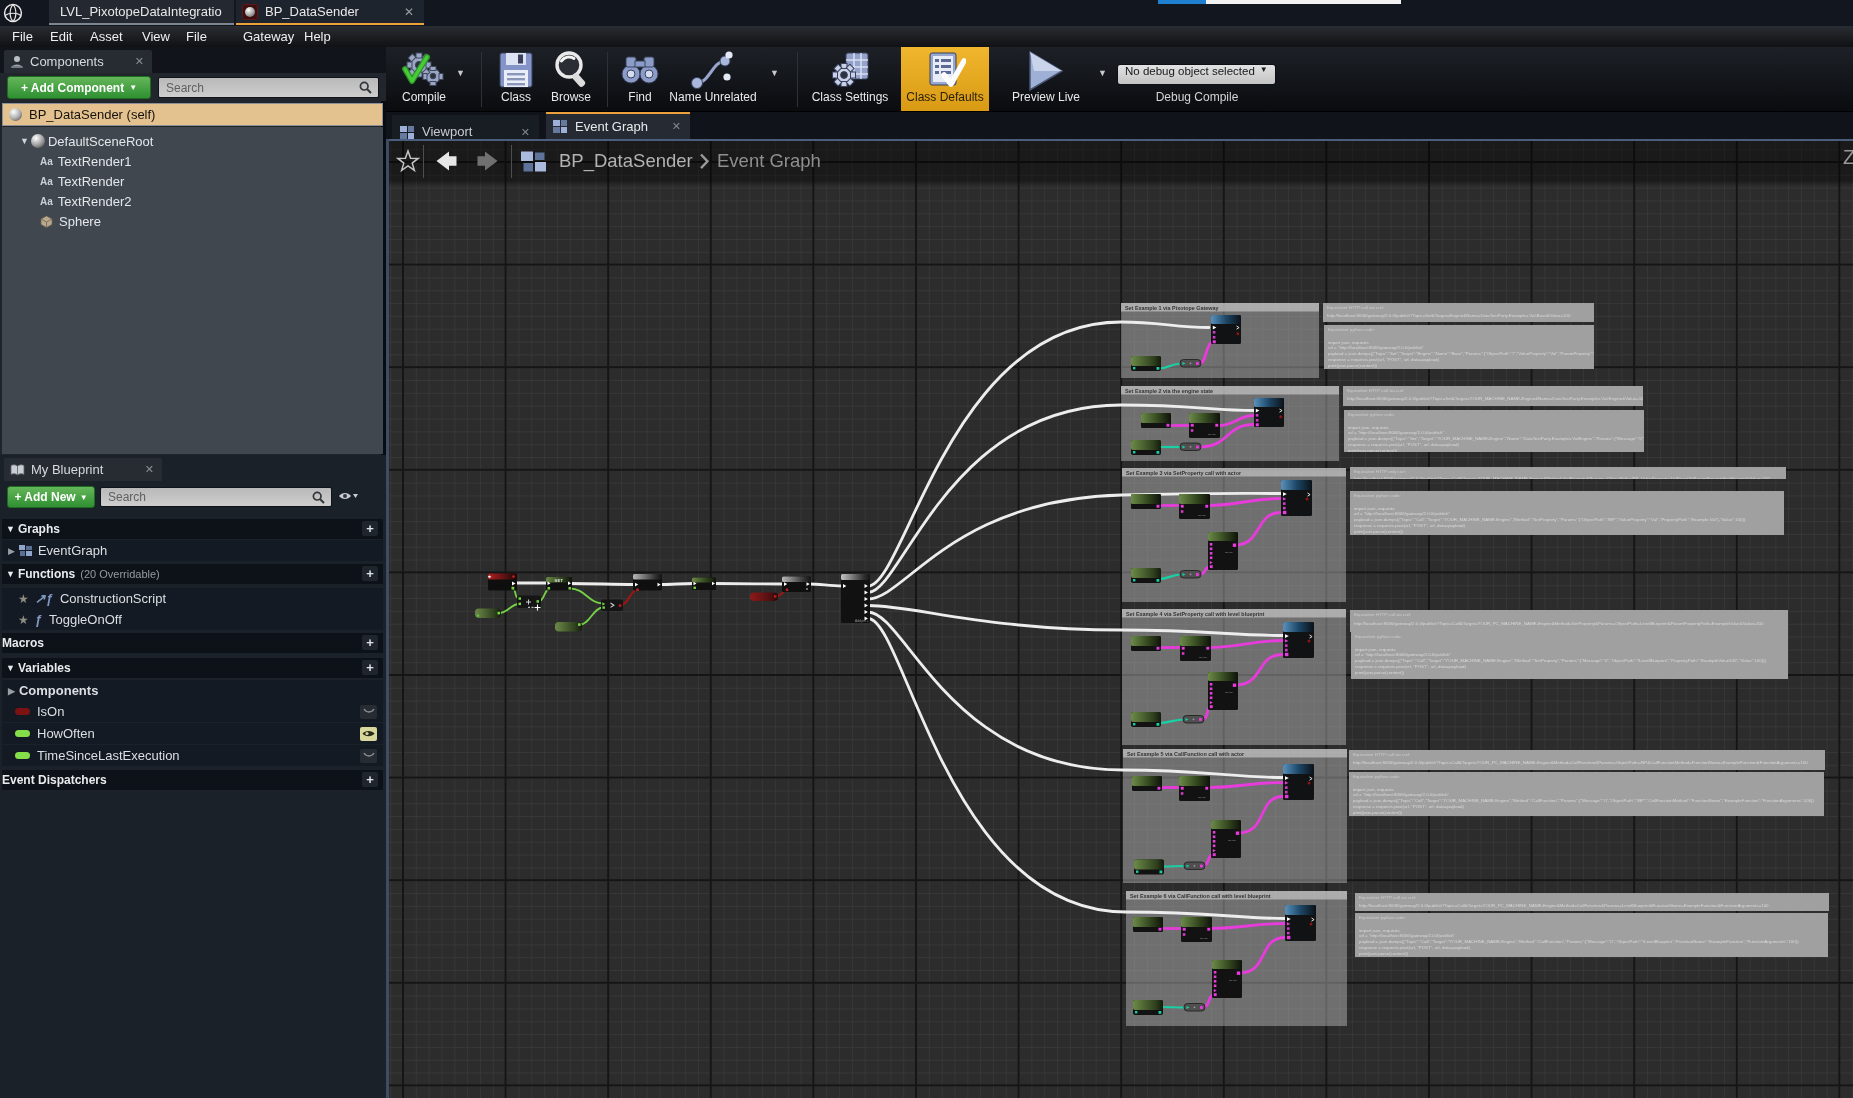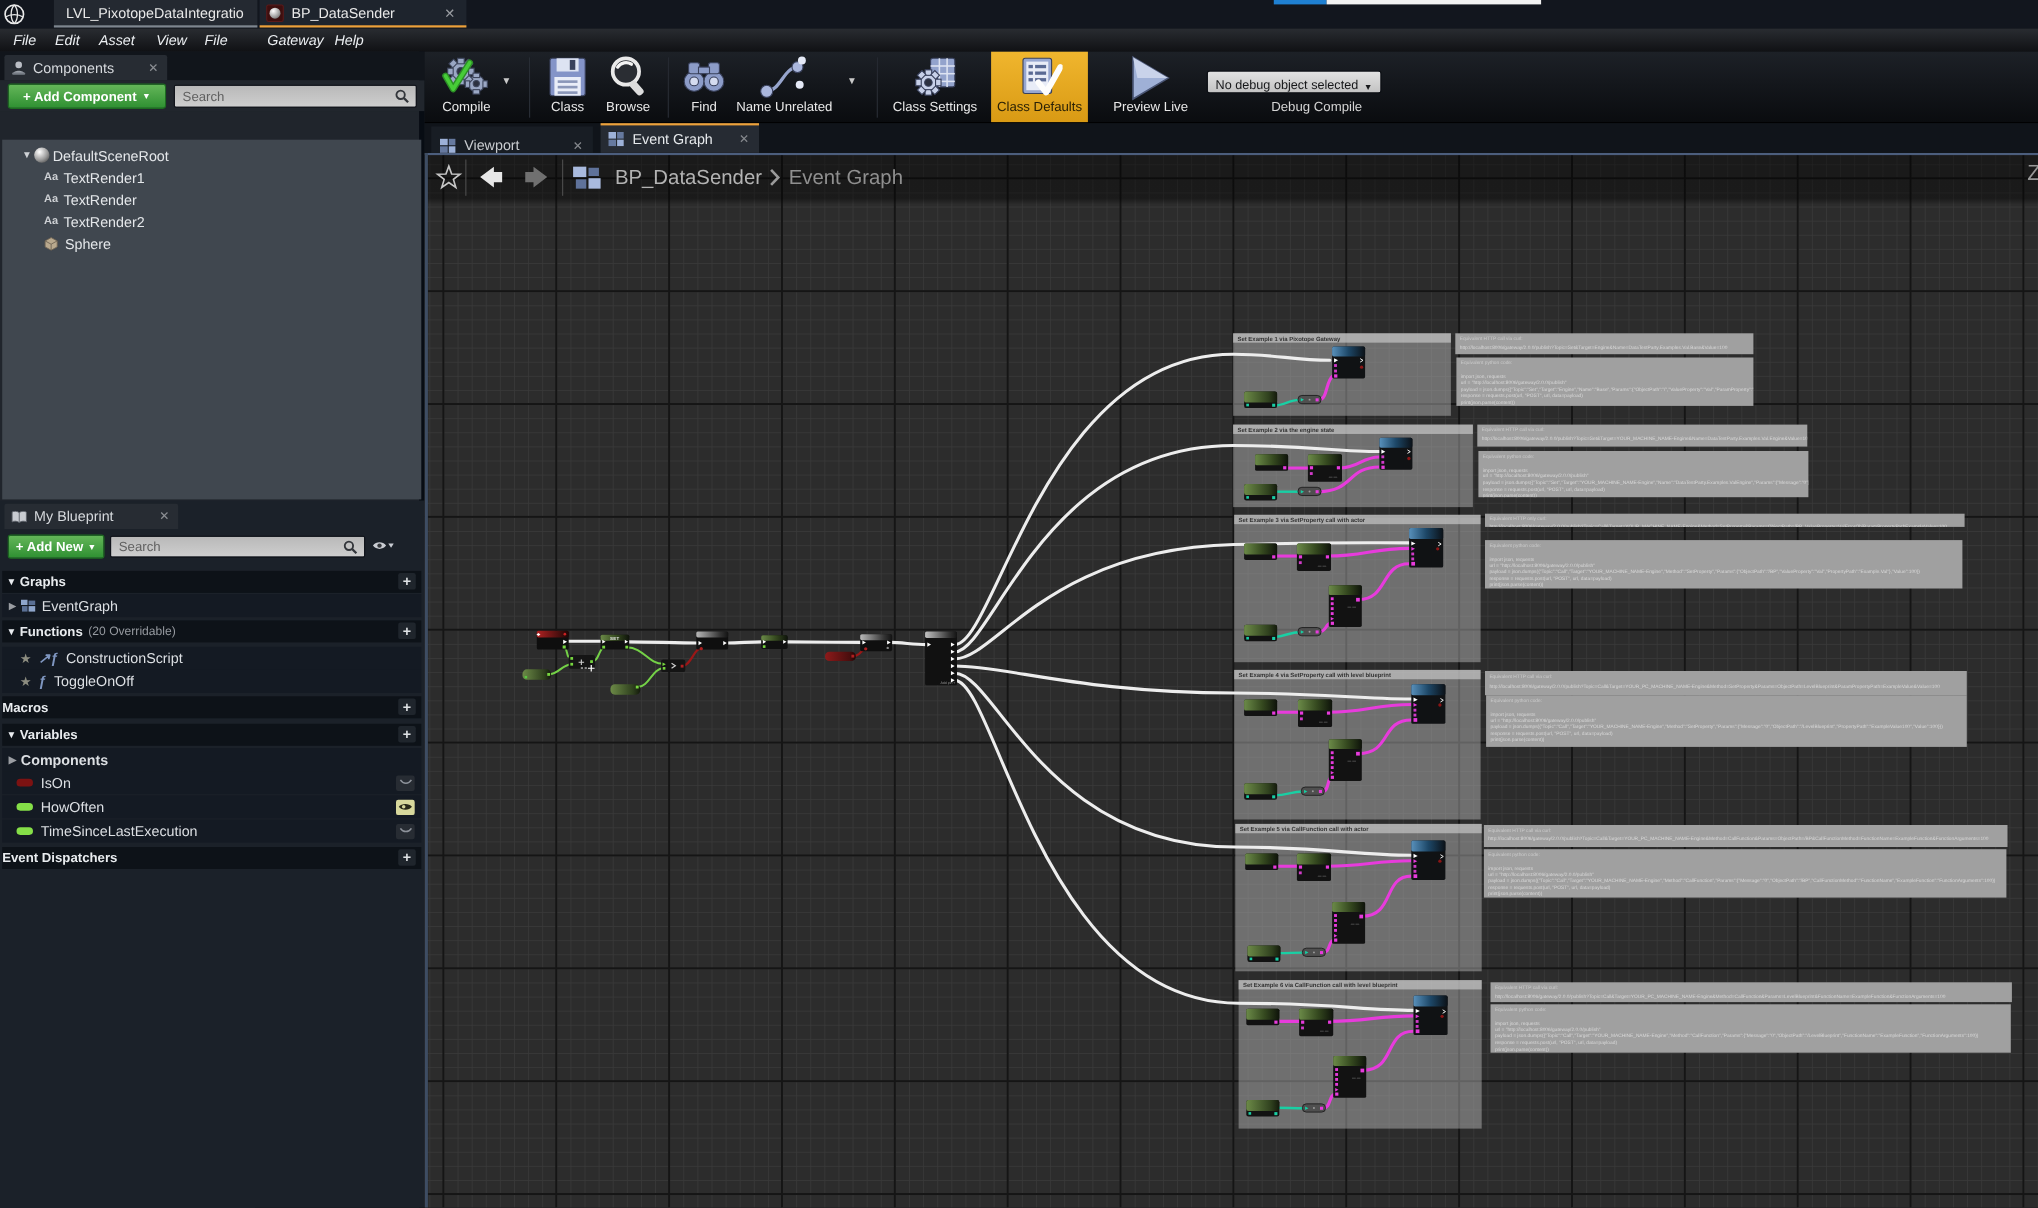--- a/index.html
+++ b/index.html
@@ -8,21 +8,21 @@
   .abs { position:absolute; }
   #stage { position:relative; width:1853px; height:1098px; }
 
   
   #tabwell { left:0; top:0; width:1853px; height:26px; background:#12161e; }
   .doctab { position:absolute; top:0; height:25px; font-size:13px; color:#e8e8e8;
      display:flex; align-items:center; }
   #tab1 { left:49px; width:185px; background:#242931; border-bottom:2px solid #7e868f; padding-left:11px;}
   #tab2 { left:236px; width:188px; background:#1e242d; border-bottom:2px solid #eda13a; padding-left:6px;}
   #menubar { left:0; top:26px; width:1853px; height:21px;
-     background:linear-gradient(#292c31,#101114); color:#eceff2; font-size:13px;font-style:italic; }
+     background:linear-gradient(#292c31,#101114); color:#eceff2; font-size:13px; }
   #menubar span { position:absolute; top:3px; }
 
   
   #leftcol { left:0; top:47px; width:386px; height:1051px; background:#20252c; border-right:5px solid #070c13; }
   .paneltabrow { position:absolute; left:0; width:386px; height:26px; background:#11151b; }
   .paneltab { position:absolute; top:3px; height:23px; background:#272c33; color:#d6d9dd;
      font-size:13px; display:flex; align-items:center; border-top-left-radius:2px; border-top-right-radius:2px;}
   .green-btn { background:linear-gradient(#64b659,#2f9032); border:1px solid #1d6c21; border-radius:3px;
      color:#fff; font-weight:bold; font-size:12px; display:flex; align-items:center; justify-content:center; }
   .searchbox { background:linear-gradient(#b9b9b9,#cecece); border:1px solid #10131a; border-radius:2px;
@@ -103,20 +103,24 @@
         <rect x="1" y="11" width="12" height="2" rx="1" fill="#777d86"></rect>
       </svg>Components
     <span style="margin-left:auto;margin-right:8px;color:#8b8e93;font-size:11px">✕</span>
   </div>
   <div class="abs" id="comp-body"></div>
   <div class="abs green-btn" style="left:7px;top:76px;width:144px;height:23px">+ Add Component <span style="font-size:8px;margin-left:5px">▼</span></div>
   <div class="abs searchbox" style="left:158px;top:77px;width:221px;height:21px">Search<svg class="mag-svg" width="13" height="13" viewBox="0 0 13 13" style="margin-left:auto;margin-right:6px">
         <circle cx="5.2" cy="5.2" r="3.8" fill="none" stroke="#33363b" stroke-width="1.7"></circle>
         <line x1="8.2" y1="8.2" x2="12" y2="12" stroke="#33363b" stroke-width="2"></line>
       </svg></div>
+  <div class="abs" id="selfrow">
+    <span style="display:inline-block;width:13px;height:13px;border-radius:50%;background:radial-gradient(circle at 35% 30%, #fff, #aaa 55%, #333);margin:0 7px 0 6px"></span>
+    BP_DataSender (self)
+  </div>
   <div class="abs" id="tree">
     <div class="trow" style="left:18px;top:4px;width:300px"><span style="color:#cfd2d6;font-size:9px;margin-right:2px">▼</span>
       <span style="display:inline-block;width:14px;height:14px;border-radius:50%;background:radial-gradient(circle at 35% 30%, #fff, #999 55%, #2e2e2e);margin-right:3px"></span>DefaultSceneRoot</div>
     <div class="trow" style="left:38px;top:24px;width:300px"><b style="font-size:10px;margin-right:5px;color:#cdd0d4">Aa</b>TextRender1</div>
     <div class="trow" style="left:38px;top:44px;width:300px"><b style="font-size:10px;margin-right:5px;color:#cdd0d4">Aa</b>TextRender</div>
     <div class="trow" style="left:38px;top:64px;width:300px"><b style="font-size:10px;margin-right:5px;color:#cdd0d4">Aa</b>TextRender2</div>
     <div class="trow" style="left:38px;top:84px;width:300px"><svg width="13" height="13" viewBox="0 0 13 13" style="margin-right:6px">
           <path d="M6.5 1 L12 4 L12 9.5 L6.5 12.5 L1 9.5 L1 4 Z" fill="#b9a98e" stroke="#6e6353" stroke-width="0.8"></path>
           <path d="M1 4 L6.5 7 L12 4 M6.5 7 L6.5 12.5" stroke="#6e6353" stroke-width="0.8" fill="none"></path>
         </svg>Sphere</div>
@@ -291,21 +295,21 @@
     </svg>
     <div class="tlabel" style="left:512px;width:94px;color:#2a2106">Class Defaults</div>
 
     <svg class="abs" style="left:638px;top:2px" width="42" height="44" viewBox="0 0 42 44">
       <path d="M6 3 L38 22 L6 41 Z" fill="#9fb0d6" stroke="#4a5574" stroke-width="1.5"></path>
       <path d="M6 3 L38 22 L10 22 Z" fill="#c9d3ea"></path>
     </svg>
     <div class="tlabel" style="left:614px;width:92px">Preview Live</div>
     <div class="tarrow" style="left:712px">▼</div>
 
-    <div class="abs" style="left:711px;top:17px;width:159px;height:21px;background:linear-gradient(#e2e2e2,#c3c3c3);border:1px solid #0c0f14;border-radius:3px;font-size:11.5px;color:#17181a;display:flex;align-items:flex-end;padding-left:7px">No debug object selected <span style="margin-left:5px;font-size:8px">▼</span></div>
+    <div class="abs" style="left:731px;top:17px;width:159px;height:21px;background:linear-gradient(#e2e2e2,#c3c3c3);border:1px solid #0c0f14;border-radius:3px;font-size:11.5px;color:#17181a;display:flex;align-items:flex-start;padding-left:7px">No debug object selected <span style="margin-left:5px;font-size:8px">▼</span></div>
     <div class="tlabel" style="left:736px;width:150px;color:#d4d4d4">Debug Compile</div>
   </div>
 
   <div class="abs" id="doctabs">
     <div class="abs" style="left:6px;top:3px;width:147px;height:24px;background:#181d24;display:flex;align-items:flex-end;color:#c9ccd0;font-size:13px">
       <svg width="15" height="13" style="margin:0 7px 0 8px">
           <rect x="0" y="0" width="7" height="6" fill="#9db1d8"></rect>
           <rect x="8" y="0" width="6" height="6" fill="#66799f"></rect>
           <rect x="0" y="7" width="7" height="6" fill="#66799f"></rect>
           <rect x="8" y="7" width="6" height="6" fill="#9db1d8"></rect>

